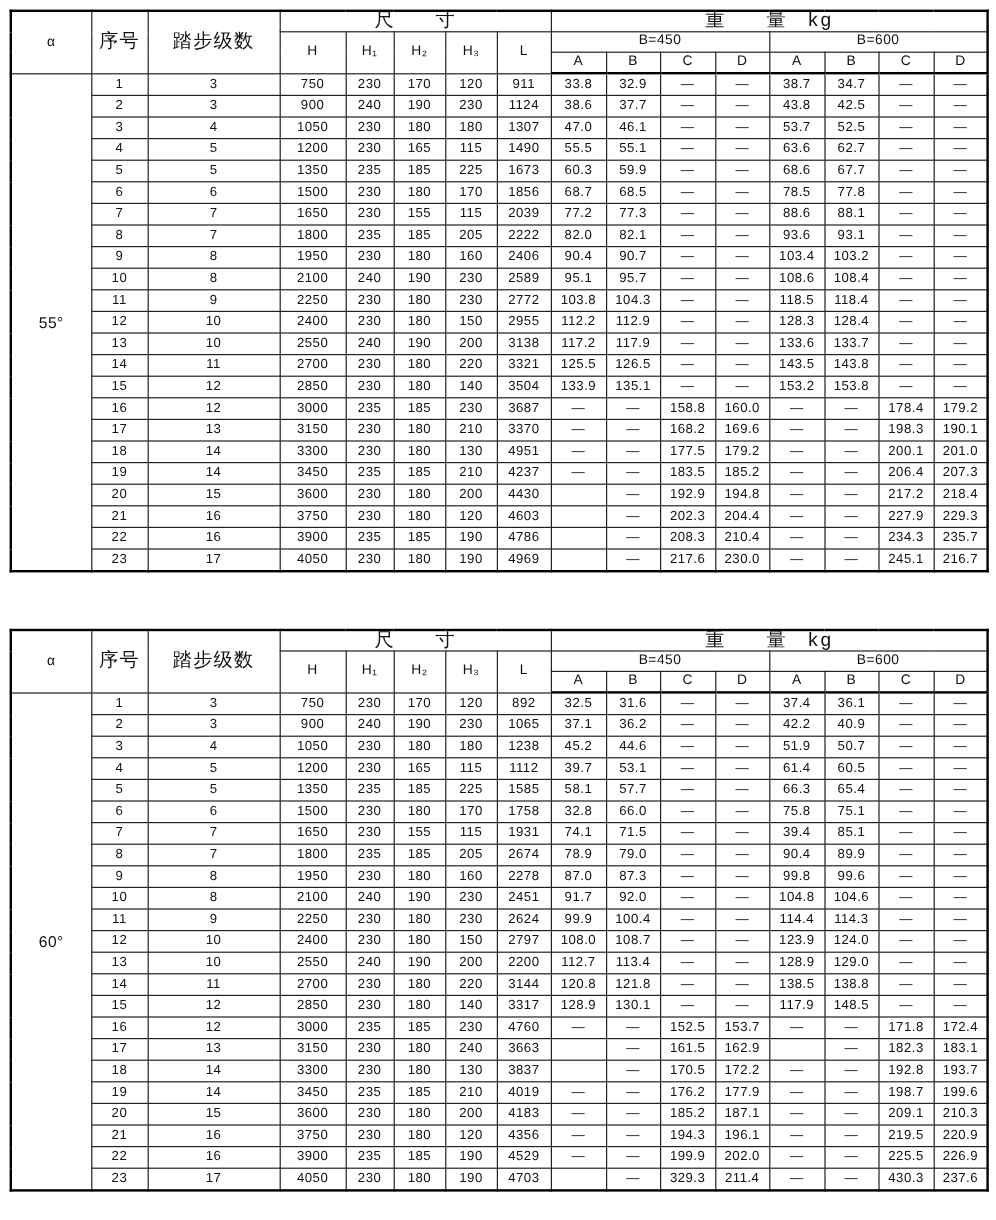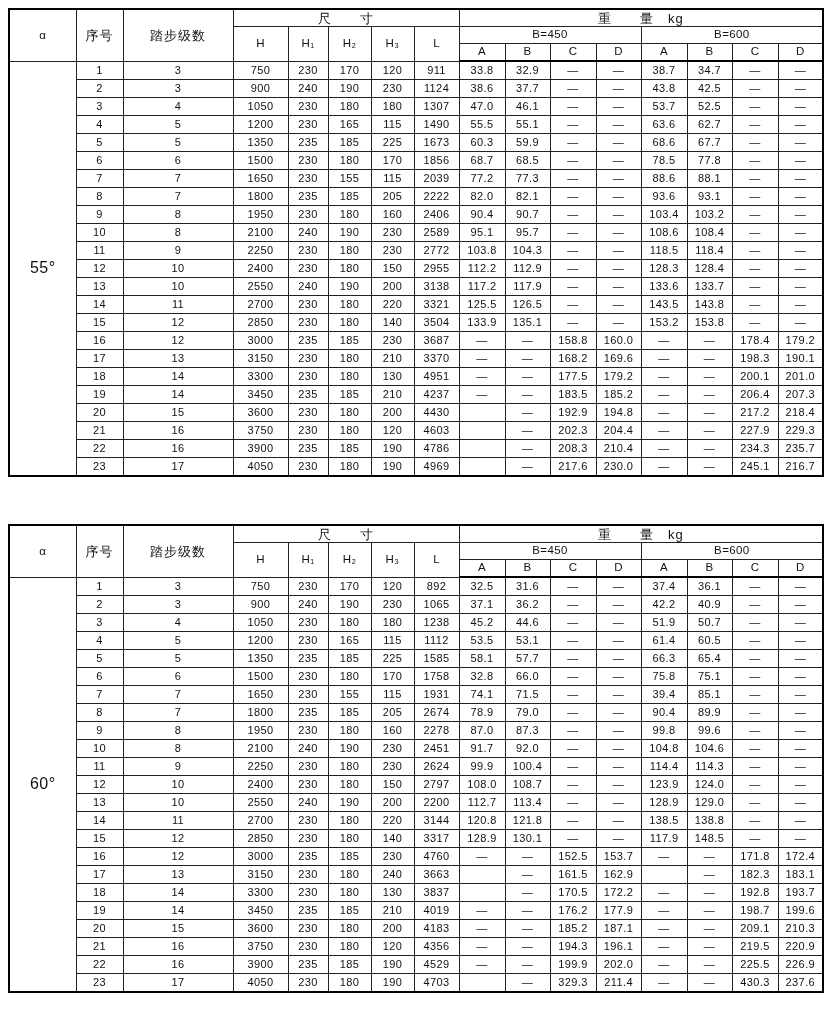--- a/index.html
+++ b/index.html
@@ -37,25 +37,26 @@
     letter-spacing: 0.4px;
   }
   thead th {
     height: 16px;
     font-size: 11.5px;
   }
   thead tr:last-child th {
     border-bottom: 2px solid #000000;
   }
   th.cjk {
-    font-size: 13px;
+    font-size: 16px;
     letter-spacing: 1px;
+    font-family: Liberation Mono, monospace;
   }
   td.alpha-cell {
-    font-size: 16px;
+    font-size: 13px;
     margin-top: 48px;
   }
 </style>
 </head>
 <body>
 
 <div class="page">
 
   <table class="spec">
     <colgroup>
@@ -601,21 +602,21 @@
           <td>—</td>
         </tr>
         <tr>
           <td>4</td>
           <td>5</td>
           <td>1200</td>
           <td>230</td>
           <td>165</td>
           <td>115</td>
           <td>1112</td>
-          <td>53.5</td>
+          <td>39.7</td>
           <td>53.1</td>
           <td>—</td>
           <td>—</td>
           <td>61.4</td>
           <td>60.5</td>
           <td>—</td>
           <td>—</td>
         </tr>
         <tr>
           <td>5</td>

